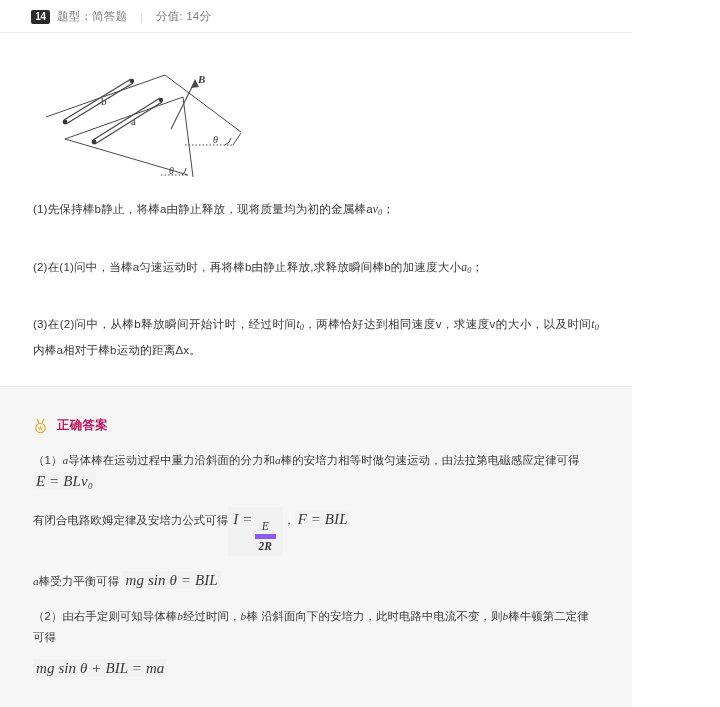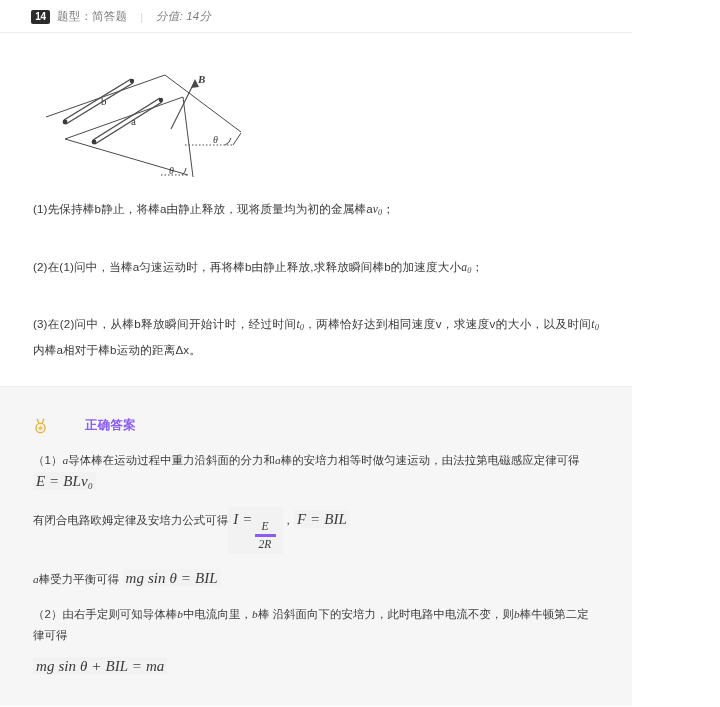--- a/index.html
+++ b/index.html
@@ -54,21 +54,20 @@
   }
   .q-sep {
     color: #d5d5d5;
     margin: 0 13px;
     font-size: 11px;
   }
   .q-score {
     color: #7d7d7d;
     font-size: 11.5px;
     letter-spacing: 0.2px;
-    font-style: italic;
   }
 
   
   .q-body {
     padding: 14px 33px 8px 33px;
   }
   .q-stem {
     font-size: 11.6px;
     line-height: 21.5px;
     color: #3a3a3a;
@@ -124,23 +123,22 @@
   .medal-icon {
     width: 15px;
     height: 16px;
     margin-right: 9px;
     flex: none;
     display: block;
   }
   .answer-title {
     font-size: 12.4px;
     font-weight: bold;
-    color: #8b5cf6;
+    color: #be185d;
     letter-spacing: 0.4px;
-    margin-left: 28px;
   }
   .answer-body { padding-top: 10px; }
   .ans-line {
     font-size: 11.4px;
     line-height: 21px;
     color: #3a3a3a;
     margin-bottom: 14px;
     letter-spacing: 0.1px;
   }
   .ans-line.tight { margin-bottom: 10px; }
@@ -159,21 +157,21 @@
     flex-direction: column;
     align-items: center;
     vertical-align: -0.52em;
     margin: 0 2px;
     font-family: "Liberation Serif", "DejaVu Serif", serif;
     font-style: italic;
     font-size: 11.5px;
     line-height: 1.15;
   }
   .frac .num { padding: 0 4px 1px 4px; }
-  .frac .den { padding: 1px 4px 0 4px; border-top: 3px solid #8b5cf6; }
+  .frac .den { padding: 1px 4px 0 4px; border-top: 5px solid #8b5cf6; font-weight: bold; }
   .mathblock {
     display: inline-block;
     background: #f2f2f2;
     padding: 2px 5px 2px 5px;
   }
 </style>
 </head>
 <body>
 
 <div class="page">
@@ -273,21 +271,21 @@
             </span></span><span>，</span><span class="math">F = BIL</span>
       </div>
 
       <div class="ans-line">
         <var>a</var><span>棒受力平衡可得</span>
         <span class="math">mg sin θ = BIL</span>
       </div>
 
 
       <div class="ans-line tight">
-        <span>（2）</span><span>由右手定则可知导体棒</span><var>b</var><span>中电流向里，</span><var>b</var><span>棒 沿斜面向下的安培力，此时电路中电流不变，则</span><var>b</var><span>棒牛顿第二定律可得</span>
+        <span>（2）</span><span>由右手定则可知导体棒</span><var>b</var><span>经过时间，</span><var>b</var><span>棒 沿斜面向下的安培力，此时电路中电流不变，则</span><var>b</var><span>棒牛顿第二定律可得</span>
       </div>
 
       <div class="ans-line">
         <span class="math">mg sin θ + BIL = ma</span>
       </div>
 
     </div>
   </div>
 
 </div>

